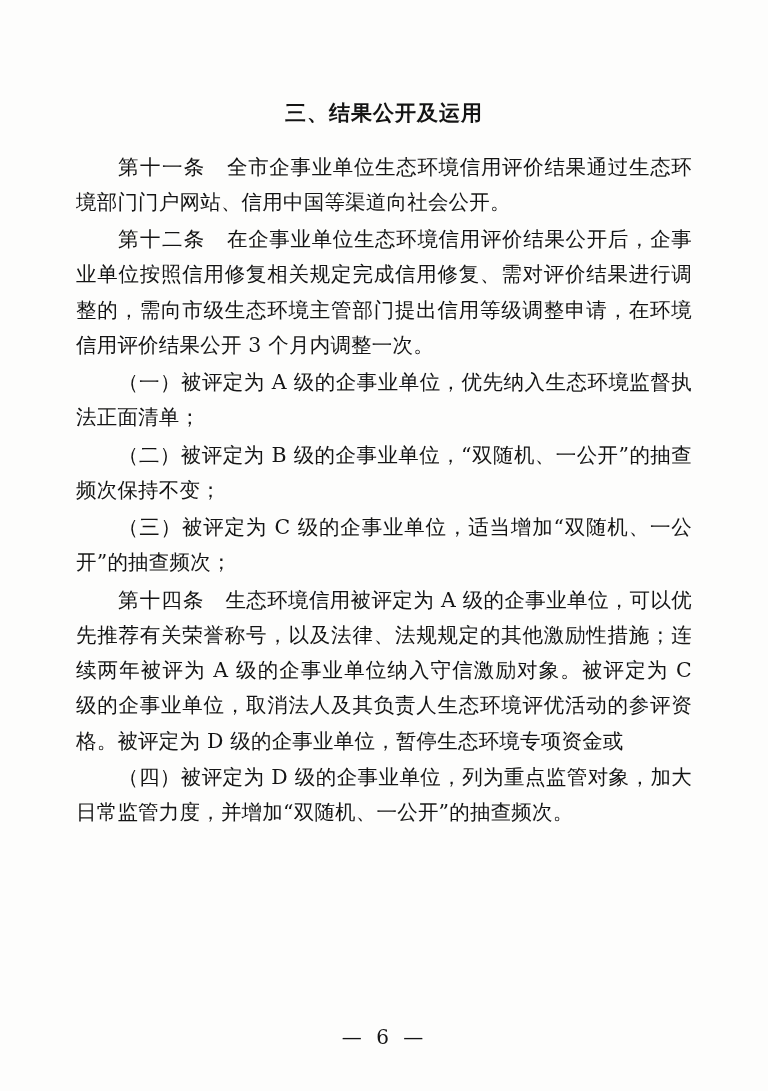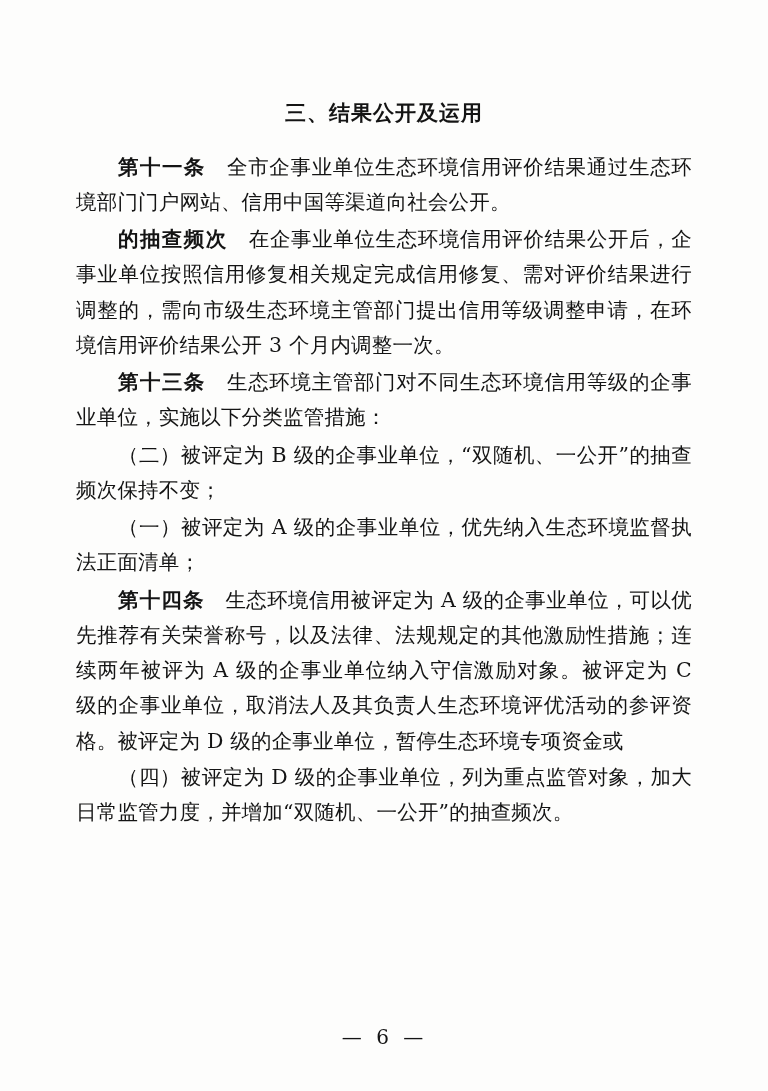--- a/index.html
+++ b/index.html
@@ -35,21 +35,21 @@
     line-height: 1.72;
     margin: 0 0 1px 0;
     text-align: justify;
     text-justify: inter-ideograph;
     letter-spacing: 0.2px;
   }
   .para.indent {
     text-indent: 42px;
   }
   .lead {
-    font-weight: bold;
+    font-weight: normal;
     letter-spacing: 1px;
   }
   .gap-after {
     margin-bottom: 2px;
   }
   .footer {
     position: absolute;
     left: 0;
     right: 0;
     bottom: 42px;
@@ -67,28 +67,28 @@
 <body>
 
 <div class="page">
 
   <div class="content">
 
     <h1 class="doc-heading">三、结果公开及运用</h1>
 
     <p class="para indent gap-after"><span class="lead">第十一条</span>　<span>全市企事业单位生态环境信用评价结果通过生态环境部门门户网站、信用中国等渠道向社会公开。</span></p>
 
-    <p class="para indent gap-after"><span class="lead">的抽查频次</span>　<span>在企事业单位生态环境信用评价结果公开后，企事业单位按照信用修复相关规定完成信用修复、需对评价结果进行调整的，需向市级生态环境主管部门提出信用等级调整申请，在环境信用评价结果公开 3 个月内调整一次。</span></p>
+    <p class="para indent gap-after"><span class="lead">第十二条</span>　<span>在企事业单位生态环境信用评价结果公开后，企事业单位按照信用修复相关规定完成信用修复、需对评价结果进行调整的，需向市级生态环境主管部门提出信用等级调整申请，在环境信用评价结果公开 3 个月内调整一次。</span></p>
 
-    <p class="para indent gap-after"><span class="lead">第十三条</span>　<span>生态环境主管部门对不同生态环境信用等级的企事业单位，实施以下分类监管措施：</span></p>
+
+    <p class="para indent gap-after">（一）被评定为 A 级的企事业单位，优先纳入生态环境监督执法正面清单；</p>
 
     <p class="para indent gap-after">（二）被评定为 B 级的企事业单位，“双随机、一公开”的抽查频次保持不变；</p>
 
-    <p class="para indent gap-after">（一）被评定为 A 级的企事业单位，优先纳入生态环境监督执法正面清单；</p>
-
+    <p class="para indent gap-after">（三）被评定为 C 级的企事业单位，适当增加“双随机、一公开”的抽查频次；</p>
 
     <p class="para indent"><span class="lead">第十四条</span>　<span>生态环境信用被评定为 A 级的企事业单位，可以优先推荐有关荣誉称号，以及法律、法规规定的其他激励性措施；连续两年被评为 A 级的企事业单位纳入守信激励对象。被评定为 C 级的企事业单位，取消法人及其负责人生态环境评优活动的参评资格。被评定为 D 级的企事业单位，暂停生态环境专项资金或</span></p>
 
     <p class="para indent gap-after">（四）被评定为 D 级的企事业单位，列为重点监管对象，加大日常监管力度，并增加“双随机、一公开”的抽查频次。</p>
 
   </div>
 
   <div class="footer">
     <span>—</span>
     <span class="pgnum">6</span>

